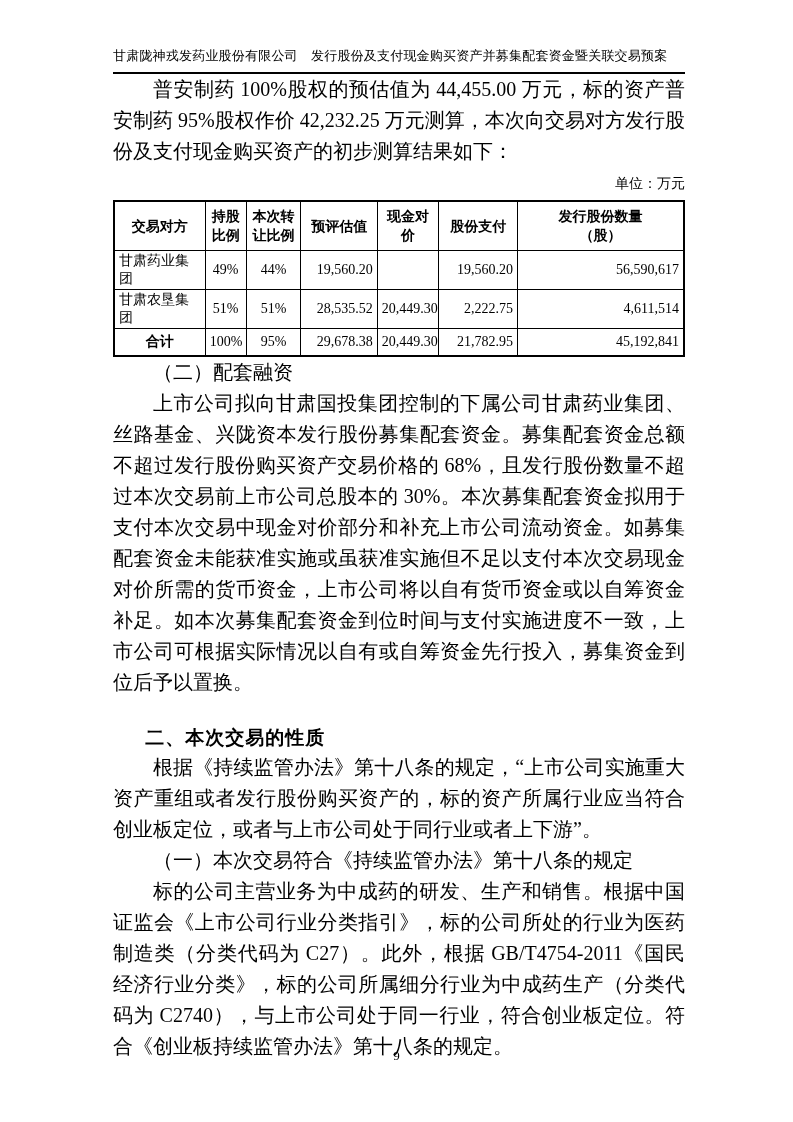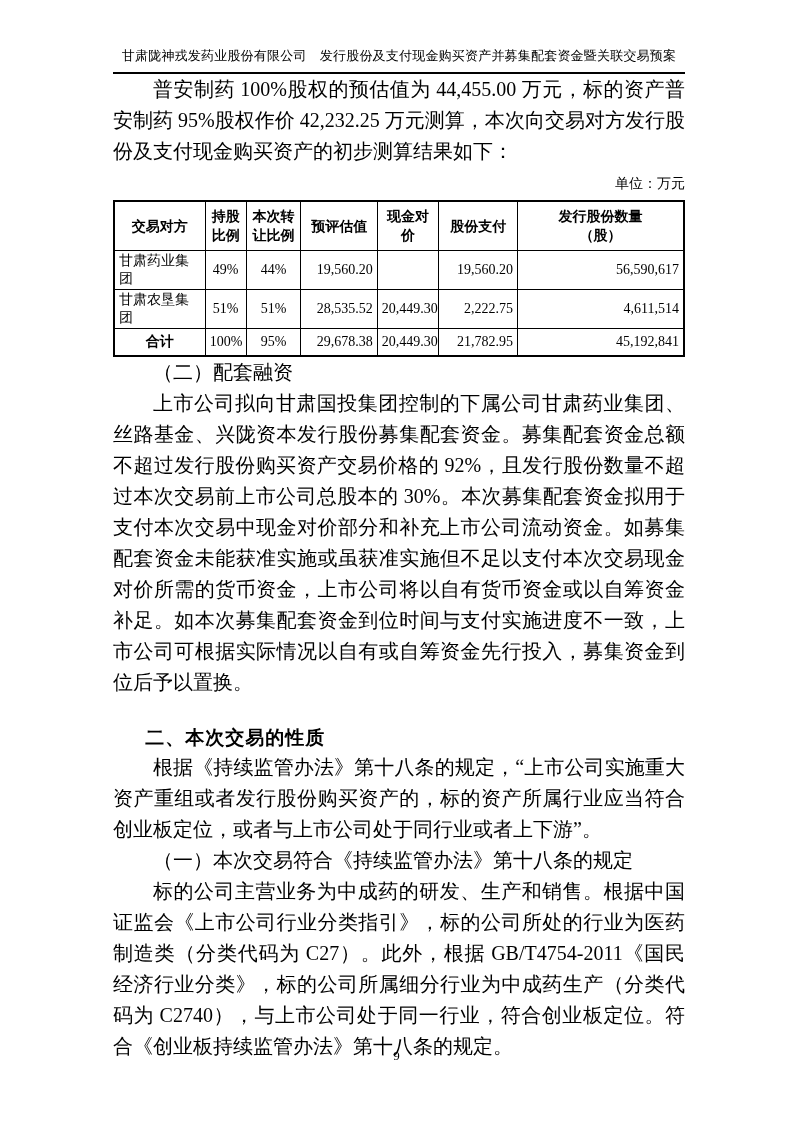--- a/index.html
+++ b/index.html
@@ -12,21 +12,21 @@
     width: 793px;
     height: 1122px;
     background: #ffffff;
     color: #000000;
     font-family: "Liberation Serif", "DejaVu Serif", serif;
     box-sizing: border-box;
     overflow: hidden;
   }
   .running-header {
     margin: 48px 108px 0 113px;
-    text-align: center;
+    text-align: left;
     font-size: 13px;
     line-height: 16px;
     letter-spacing: 0.2px;
     white-space: nowrap;
     padding-bottom: 8px;
     border-bottom: 2px solid #000000;
   }
   .content {
     margin: 0 108px 0 113px;
   }
@@ -174,21 +174,21 @@
           <td class="cell-num">29,678.38</td>
           <td class="cell-num">20,449.30</td>
           <td class="cell-num">21,782.95</td>
           <td class="cell-num">45,192,841</td>
         </tr>
       </tbody>
     </table>
 
     <p class="body indent mt-section">（二）配套融资</p>
 
-    <p class="body indent mt-para">上市公司拟向甘肃国投集团控制的下属公司甘肃药业集团、丝路基金、兴陇资本发行股份募集配套资金。募集配套资金总额不超过发行股份购买资产交易价格的 92%，且发行股份数量不超过本次交易前上市公司总股本的 30%。本次募集配套资金拟用于支付本次交易中现金对价部分和补充上市公司流动资金。如募集配套资金未能获准实施或虽获准实施但不足以支付本次交易现金对价所需的货币资金，上市公司将以自有货币资金或以自筹资金补足。如本次募集配套资金到位时间与支付实施进度不一致，上市公司可根据实际情况以自有或自筹资金先行投入，募集资金到位后予以置换。</p>
+    <p class="body indent mt-para">上市公司拟向甘肃国投集团控制的下属公司甘肃药业集团、丝路基金、兴陇资本发行股份募集配套资金。募集配套资金总额不超过发行股份购买资产交易价格的 68%，且发行股份数量不超过本次交易前上市公司总股本的 30%。本次募集配套资金拟用于支付本次交易中现金对价部分和补充上市公司流动资金。如募集配套资金未能获准实施或虽获准实施但不足以支付本次交易现金对价所需的货币资金，上市公司将以自有货币资金或以自筹资金补足。如本次募集配套资金到位时间与支付实施进度不一致，上市公司可根据实际情况以自有或自筹资金先行投入，募集资金到位后予以置换。</p>
 
     <h2 class="section-heading">二、本次交易的性质</h2>
 
     <p class="body indent mt-rule">根据《持续监管办法》第十八条的规定，“上市公司实施重大资产重组或者发行股份购买资产的，标的资产所属行业应当符合创业板定位，或者与上市公司处于同行业或者上下游”。</p>
 
     <p class="body indent mt-clause">（一）本次交易符合《持续监管办法》第十八条的规定</p>
 
     <p class="body indent mt-biz">标的公司主营业务为中成药的研发、生产和销售。根据中国证监会《上市公司行业分类指引》，标的公司所处的行业为医药制造类（分类代码为 C27）。此外，根据 GB/T4754-2011《国民经济行业分类》，标的公司所属细分行业为中成药生产（分类代码为 C2740），与上市公司处于同一行业，符合创业板定位。符合《创业板持续监管办法》第十八条的规定。</p>
 
   </div>

